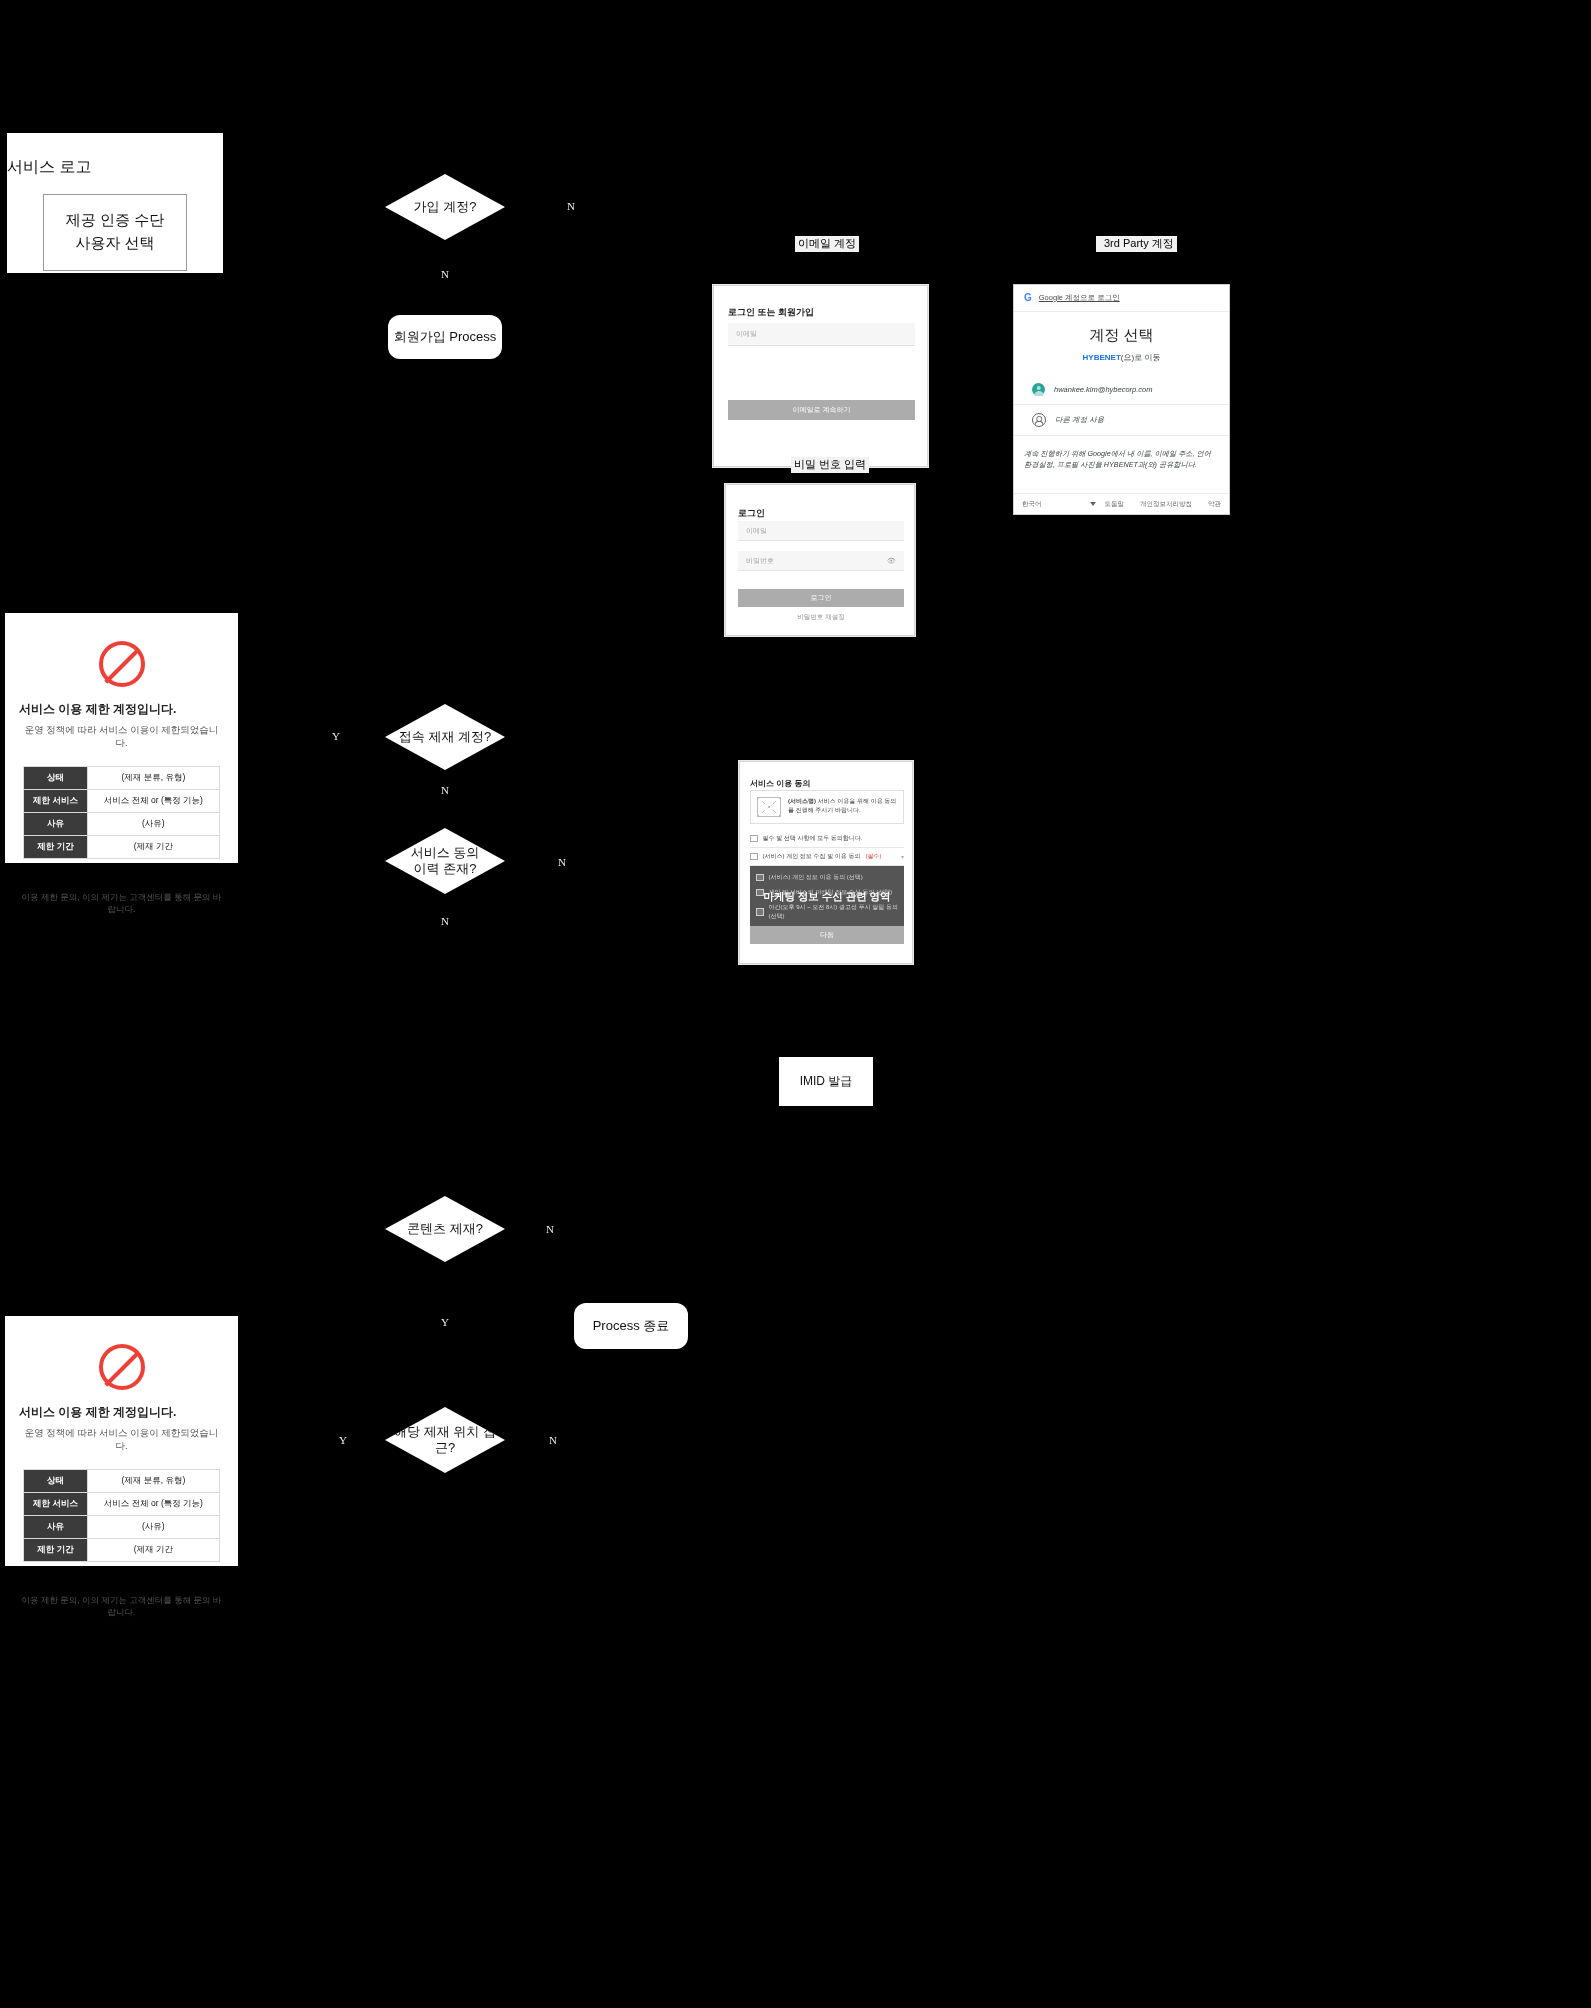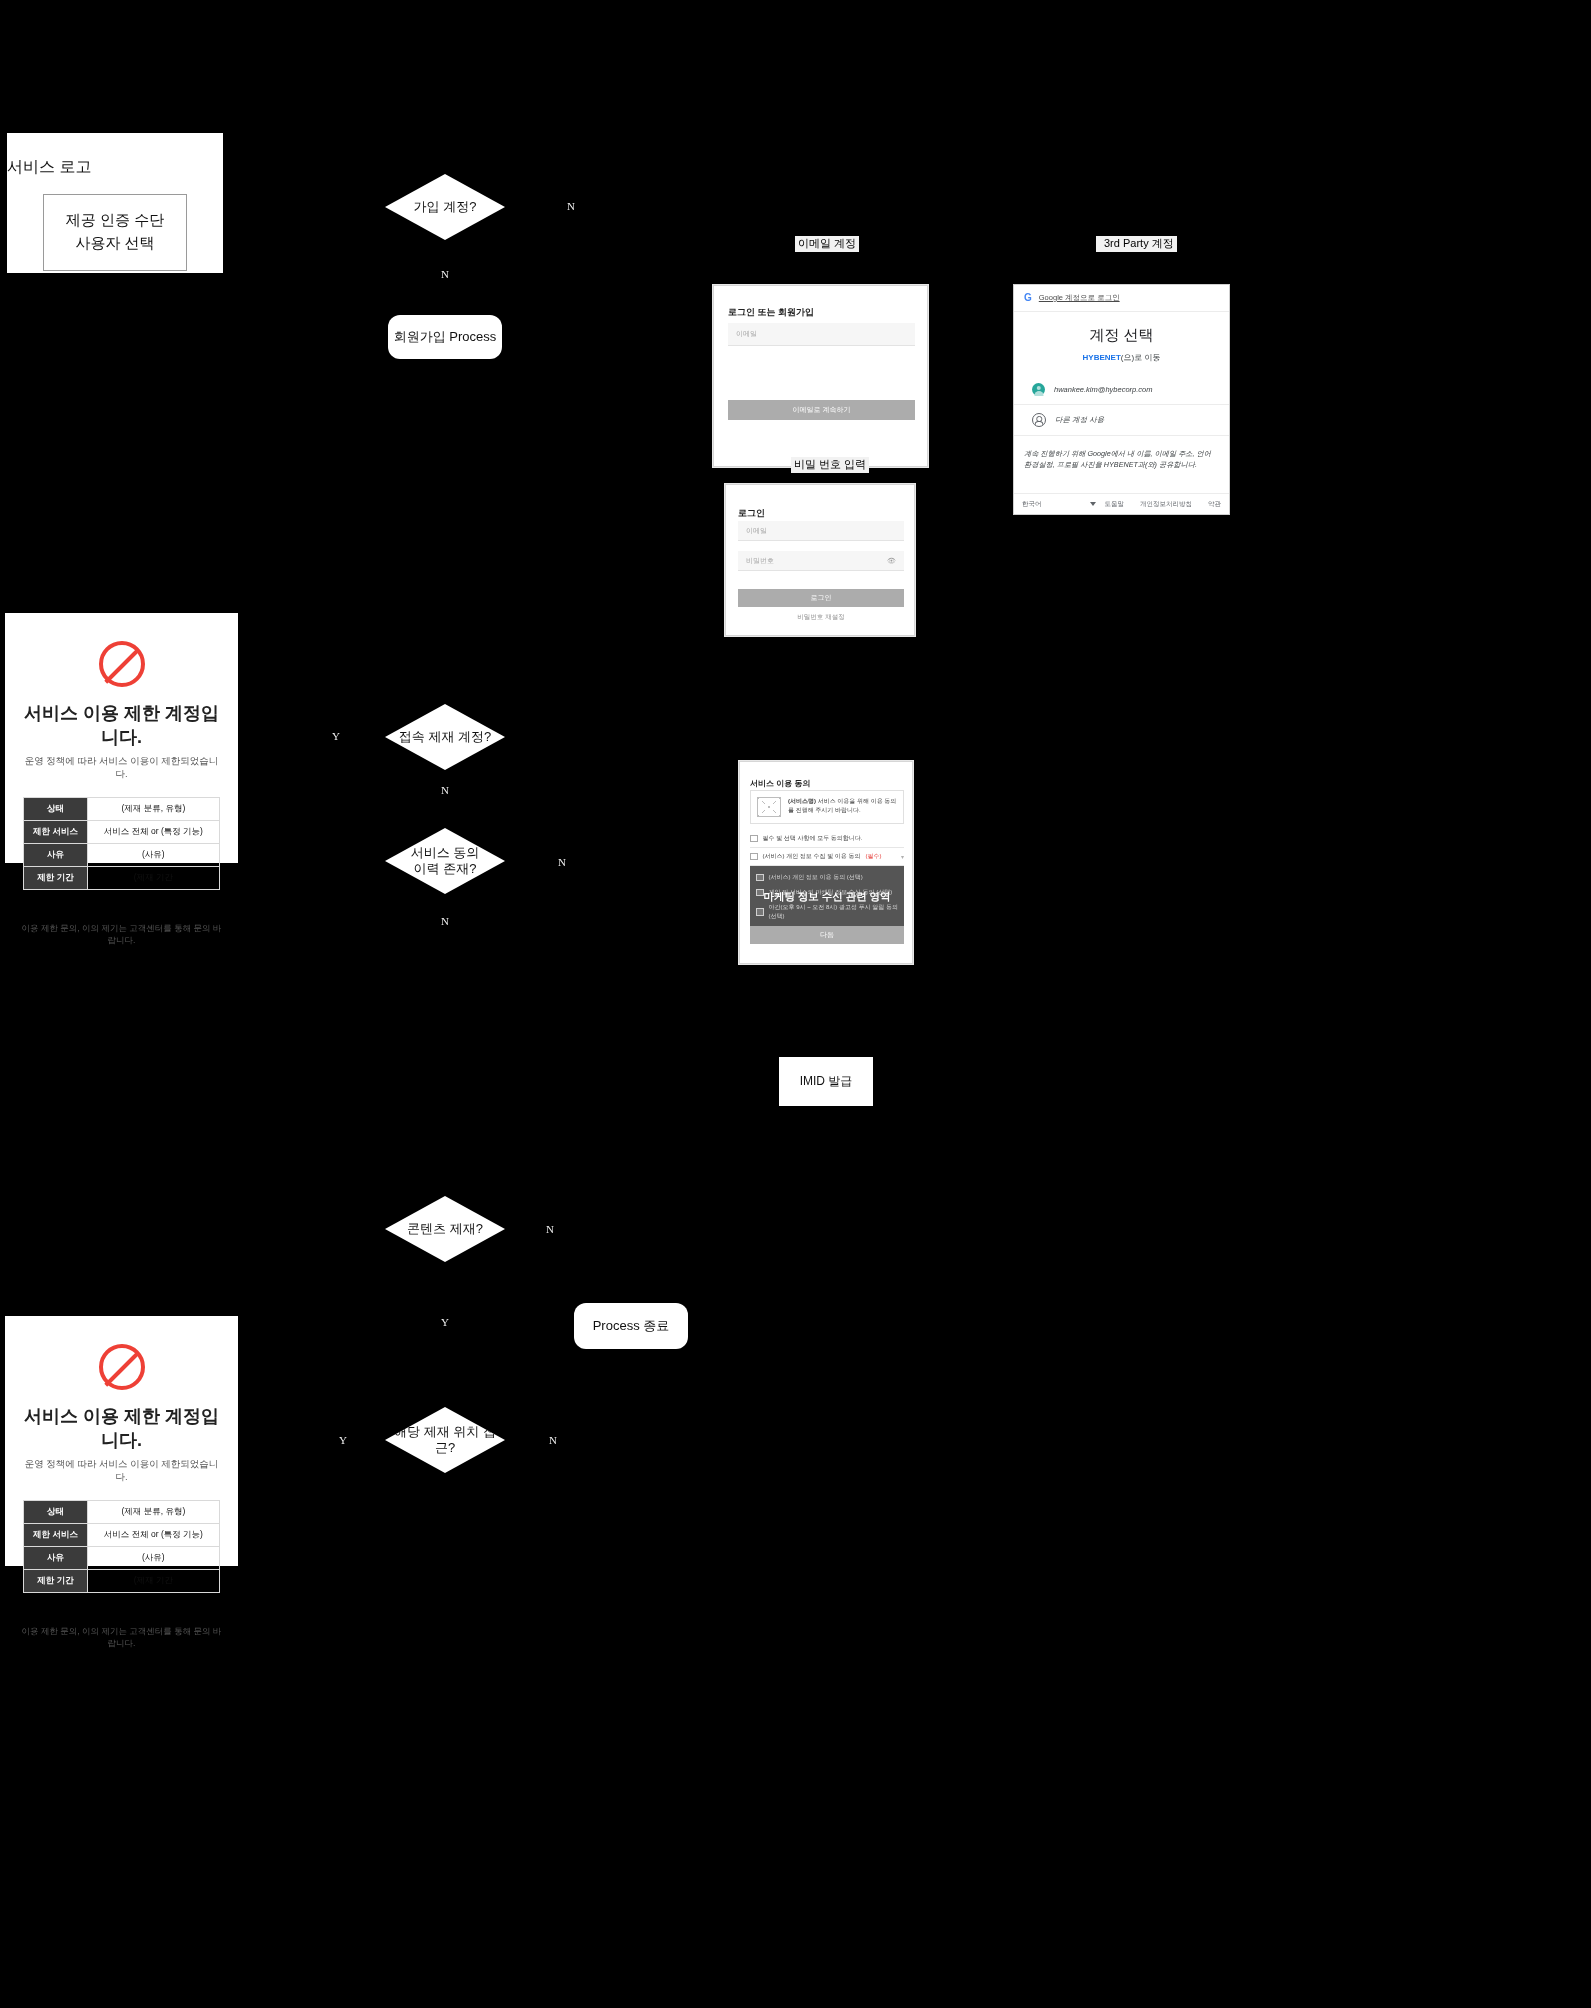--- a/index.html
+++ b/index.html
@@ -47,21 +47,21 @@
   .restrict{background:#fff;color:#111;padding:20px 14px 16px 14px;}
   .ban-wrap{display:flex;justify-content:center;margin-top:8px;margin-bottom:14px;}
   .ban{
     width:46px;height:46px;border-radius:50%;border:4px solid #ee4036;
     position:relative;box-sizing:border-box;
   }
   .ban:after{
     content:"";position:absolute;left:50%;top:-2px;width:4px;height:46px;
     background:#ee4036;transform:translateX(-50%) rotate(45deg);transform-origin:center;
   }
-  .r-title{text-align:center;font-size:18px;font-weight:bold;color:#222;}
+  .r-title{font-size:12px;font-weight:bold;color:#222;}
   .r-sub{text-align:center;font-size:9.5px;color:#555;margin-top:6px;}
   table.r-table{
     width:96%;margin:16px auto 0 auto;border-collapse:collapse;
     font-size:8.5px;table-layout:fixed;
   }
   table.r-table td{border:1px solid #d9d9d9;padding:5px 2px;text-align:center;}
   table.r-table td.th{background:#3b3b3b;color:#fff;font-weight:bold;width:30%;}
   .r-foot{text-align:center;font-size:8.5px;color:#555;margin-top:33px;}
 
   

